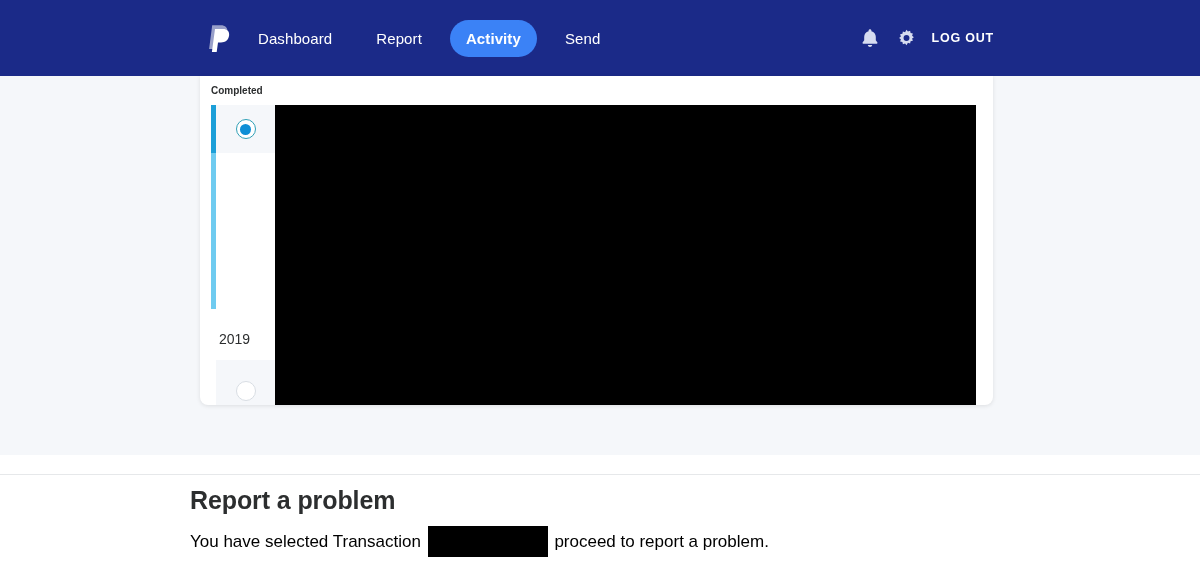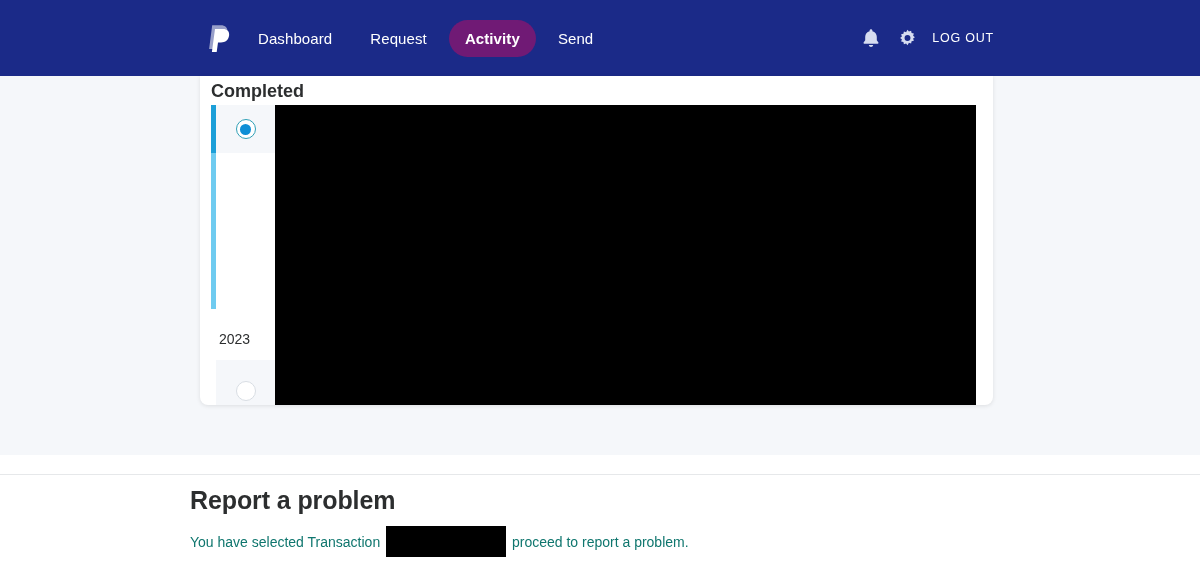--- a/index.html
+++ b/index.html
@@ -36,36 +36,36 @@
     height: 32px;
   }
 
   #nav-links {
     position: absolute;
     left: 258px;
     top: 0;
     height: 76px;
     display: flex;
     align-items: center;
-    gap: 6px;
+    gap: 12px;
   }
 
   .nav-link {
     color: #ffffff;
     font-size: 15px;
     line-height: 1;
     padding: 11px 16px;
     border-radius: 20px;
     white-space: nowrap;
     cursor: pointer;
     letter-spacing: .1px;
   }
   .nav-link.first { padding-left: 0; padding-right: 16px; }
   .nav-link.active {
-    background: #701a75;
+    background: #3b82f6;
     font-weight: bold;
   }
 
   #nav-right {
     position: absolute;
     right: 0;
     top: 0;
     height: 76px;
     display: flex;
     align-items: center;
@@ -76,21 +76,21 @@
     display: flex;
     align-items: center;
     justify-content: center;
     cursor: pointer;
   }
   #bell-icon-wrap { margin-right: 2px; }
   #gear-icon-wrap { margin-right: 8px; }
   #logout-button {
     color: #ffffff;
     font-size: 12.5px;
-    font-weight: normal;
+    font-weight: bold;
     letter-spacing: .8px;
     margin-right: 206px;
     cursor: pointer;
     white-space: nowrap;
   }
 
   
   #page-bg {
     position: absolute;
     top: 76px; left: 0;
@@ -111,21 +111,21 @@
     box-shadow: 0 1px 4px rgba(0,0,0,0.10);
     overflow: hidden;
   }
 
   #completed-heading {
     position: absolute;
     left: 11px;
     top: 0px;
     height: 30px;
     line-height: 30px;
-    font-size: 18px;
+    font-size: 10px;
     font-weight: bold;
     color: #2c2e2f;
   }
 
   #timeline-list {
     position: absolute;
     left: 0;
     top: 29px;
     width: 793px;
     height: 300px;
@@ -255,22 +255,22 @@
     font-size: 25px;
     font-weight: bold;
     color: #2c2e2f;
     letter-spacing: -0.1px;
   }
 
   #report-desc {
     position: absolute;
     left: 190px;
     top: 51px;
-    font-size: 14px;
-    color: #0f766e;
+    font-size: 17px;
+    color: #000000;
     white-space: nowrap;
   }
 
   #transaction-redacted {
     display: inline-block;
     width: 120px;
     height: 31px;
     background: #000000;
     vertical-align: -10px;
     margin: 0 2px;
@@ -283,21 +283,21 @@
 
   <div id="nav-logo">
     <svg width="26" height="32" viewBox="0 0 26 32" xmlns="http://www.w3.org/2000/svg">
       <path d="M6.2 2.2h8.6c4.3 0 7.2 2.3 6.6 6.9-.6 4.8-4 7.3-8.6 7.3H9.6L8.2 26H3.1L6.2 2.2z" fill="#ffffff" opacity="0.55"></path>
       <path d="M9.0 6.0h8.0c4.0 0 6.7 2.2 6.1 6.5-.6 4.5-3.8 6.9-8.1 6.9h-3.0L10.7 29H5.9L9.0 6.0z" fill="#ffffff"></path>
     </svg>
   </div>
 
   <div id="nav-links">
     <div class="nav-link first">Dashboard</div>
-    <div class="nav-link">Request</div>
+    <div class="nav-link">Report</div>
     <div class="nav-link active">Activity</div>
     <div class="nav-link">Send</div>
   </div>
 
   <div id="nav-right">
     <div class="nav-icon-btn" id="bell-icon-wrap">
       <svg width="18" height="20" viewBox="0 0 18 20" xmlns="http://www.w3.org/2000/svg">
         <path d="M9 1.2c-.8 0-1.4.6-1.4 1.4v.6C4.9 3.8 3.2 6 3.2 8.8v3.4L1.6 14.6c-.3.5 0 1.1.6 1.1h13.6c.6 0 .9-.6.6-1.1l-1.6-2.4V8.8c0-2.8-1.7-5-4.4-5.6v-.6c0-.8-.6-1.4-1.4-1.4z" fill="#d6dcf0"></path>
         <path d="M6.8 16.9c.2 1.2 1.1 2 2.2 2s2-.8 2.2-2H6.8z" fill="#d6dcf0"></path>
       </svg>
@@ -327,21 +327,21 @@
       <div class="tl-marker-cell">
         <div class="radio-outer selected">
           <div class="radio-inner"></div>
         </div>
       </div>
       <div class="tl-redacted"></div>
     </div>
 
     <div id="tl-redacted-mid"></div>
 
-    <div id="year-label">2023</div>
+    <div id="year-label">2019</div>
 
     <div class="tl-row" id="tl-row-2">
       <div class="tl-marker-cell">
         <div class="radio-outer empty"></div>
       </div>
       <div class="tl-redacted"></div>
     </div>
 
   </div>
 </div>

